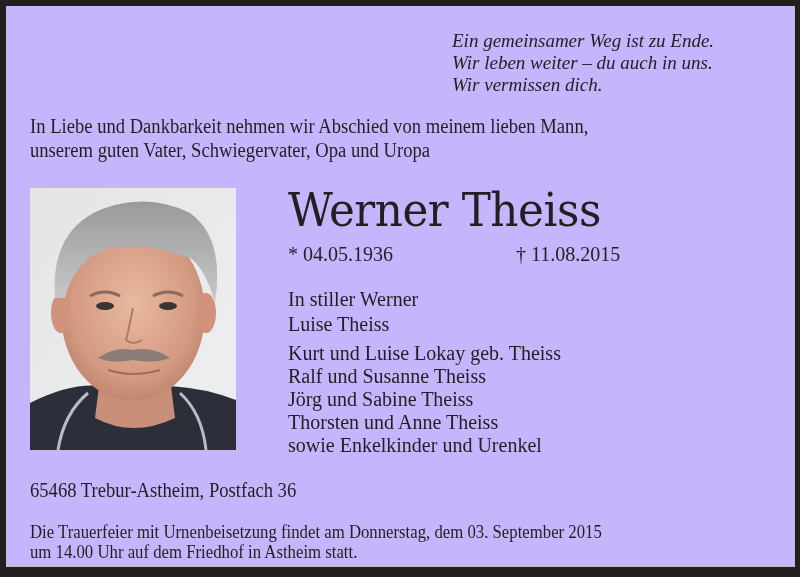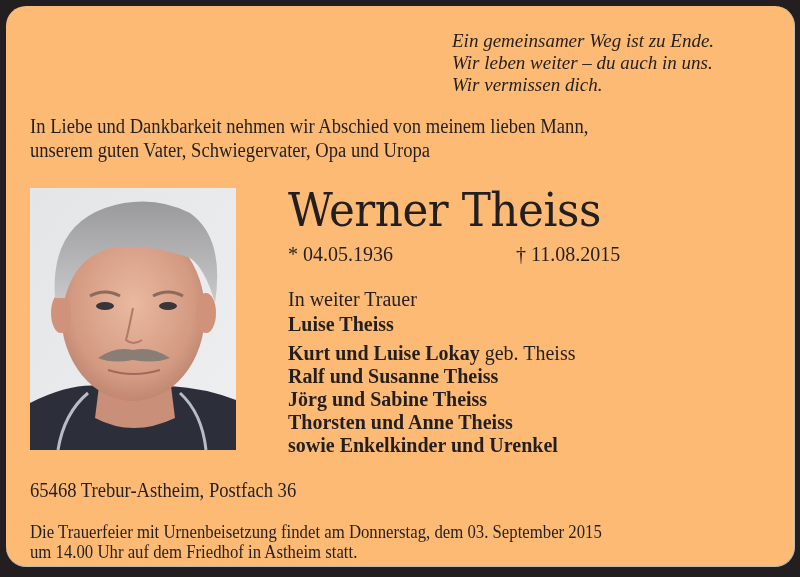--- a/index.html
+++ b/index.html
@@ -1,28 +1,28 @@
 <!DOCTYPE html>
 <html><head>
 <meta charset="utf-8">
 <style>
   html, body { margin:0; padding:0; }
   body { width:800px; height:577px; background:#231f20; position:relative; overflow:hidden; }
-  .card { position:absolute; left:6px; top:6px; width:788px; height:560px; background:#fdba74; border-right:1px solid #bbb; border-bottom:1px solid #bbb;border-radius:20px; }
+  .card { position:absolute; left:6px; top:6px; width:788px; height:560px; background:#c4b5fd; border-right:1px solid #bbb; border-bottom:1px solid #bbb; }
   .poem { position:absolute; left:446px; top:24px; font-family:"Liberation Serif", serif; font-style:italic; font-size:19px; line-height:22px; color:#231f20; }
   .poem div { white-space:nowrap; }
   .intro { position:absolute; left:24px; top:108px; font-family:"Liberation Serif", serif; font-size:20px; line-height:24px; color:#231f20; transform:scaleX(0.93); transform-origin:left top; white-space:nowrap; }
   .photo { position:absolute; left:24px; top:182px; width:206px; height:262px; overflow:hidden; background:#e6e7e8; }
   .name { position:absolute; left:282px; top:176px; font-family:"DejaVu Serif", serif; font-size:47px; line-height:56px; color:#231f20; letter-spacing:-0.5px; white-space:nowrap; transform:scaleX(0.93); transform-origin:left top; }
   .dates { position:absolute; top:236px; font-family:"Liberation Serif", serif; font-size:20px; line-height:24px; color:#231f20; white-space:nowrap; }
   .d-birth { left:282px; }
   .d-death { left:510px; }
   .mourn { position:absolute; left:282px; top:282px; font-family:"Liberation Serif", serif; font-size:20px; line-height:23px; color:#231f20; }
   .mourn .lead { margin-bottom:2px; }
-  .mourn .b { font-weight:bold; }
+  .mourn .b { font-weight:normal; }
   .mourn .gap { margin-top:6px; }
   .mourn .n { font-weight:normal; }
   .addr { position:absolute; left:24px; top:472px; font-family:"Liberation Serif", serif; font-size:20px; line-height:24px; color:#231f20; transform:scaleX(0.93); transform-origin:left top; white-space:nowrap; }
   .funeral { position:absolute; left:24px; top:516px; font-family:"Liberation Serif", serif; font-size:18px; line-height:20px; color:#231f20; transform:scaleX(0.93); transform-origin:left top; white-space:nowrap; }
 </style>
 </head>
 <body>
 
 <div class="card">
 
@@ -80,21 +80,21 @@
 
       <path d="M78 182 Q103 190 130 182" stroke="#a06a5a" stroke-width="2" fill="none"></path>
     </svg>
   </div>
 
   <div class="name">Werner Theiss</div>
   <div class="dates d-birth">* 04.05.1936</div>
   <div class="dates d-death">† 11.08.2015</div>
 
   <div class="mourn">
-    <div class="lead">In weiter Trauer</div>
+    <div class="lead">In stiller Werner</div>
     <div class="b">Luise Theiss</div>
     <div class="gap">
       <span class="b">Kurt und Luise Lokay</span><span class="n"> geb. Theiss</span>
     </div>
     <div>
       <span class="b">Ralf und Susanne Theiss</span>
     </div>
     <div>
       <span class="b">Jörg und Sabine Theiss</span>
     </div>

